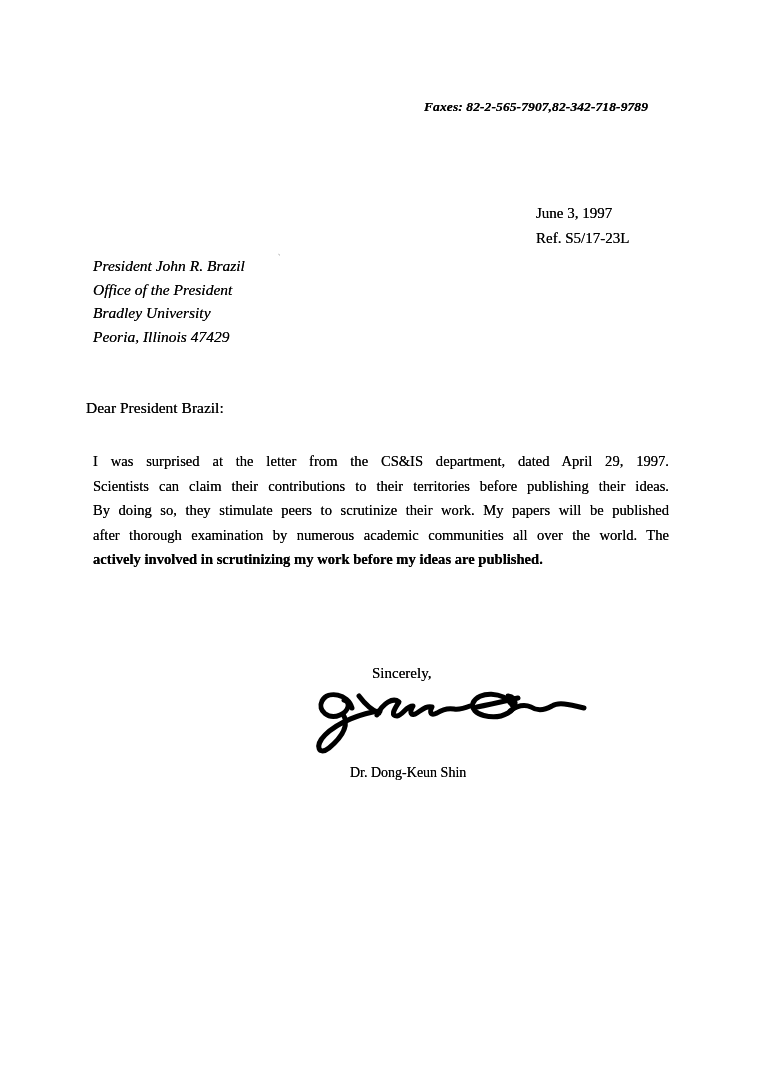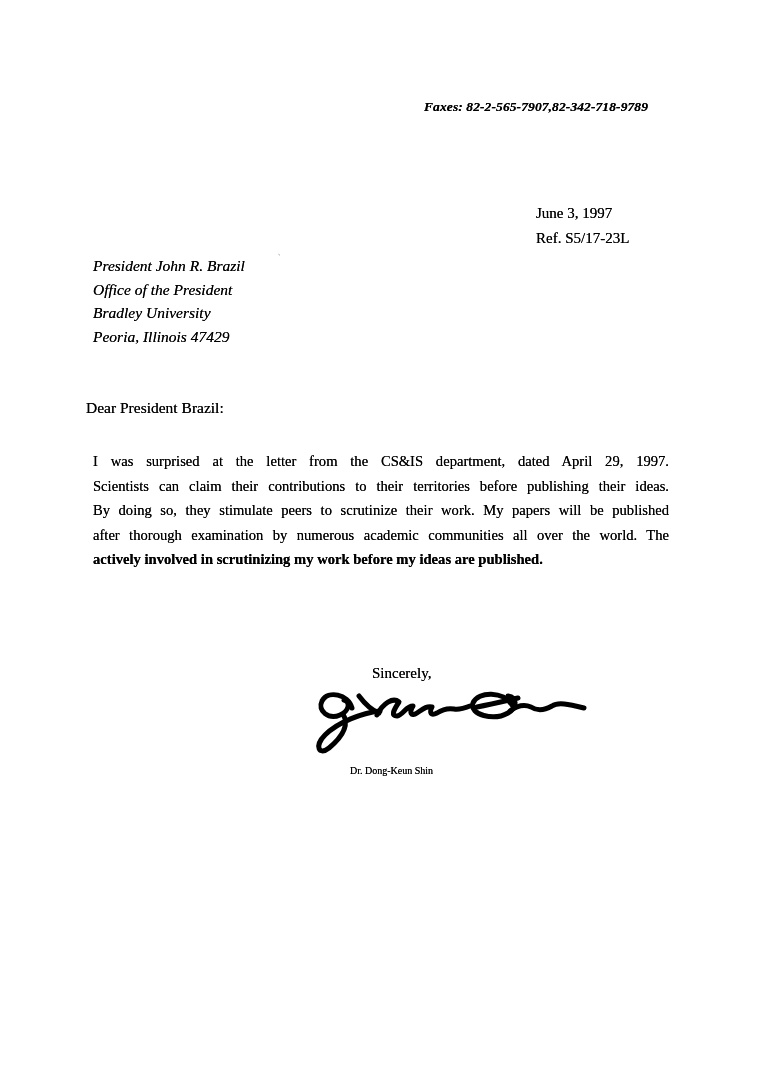--- a/index.html
+++ b/index.html
@@ -61,21 +61,21 @@
   .sincerely {
     left: 372px; top: 665px;
     font-size: 15px;
     white-space: nowrap;
   }
 
   .signature-svg { left: 312px; top: 684px; }
 
   .signer {
     left: 350px; top: 765px;
-    font-size: 10px;
+    font-size: 14px;
     white-space: nowrap;
   }
 
   .cc {
     left: 93px; top: 814px;
     font-size: 15px;
     white-space: nowrap;
   }
 </style>
 </head>

